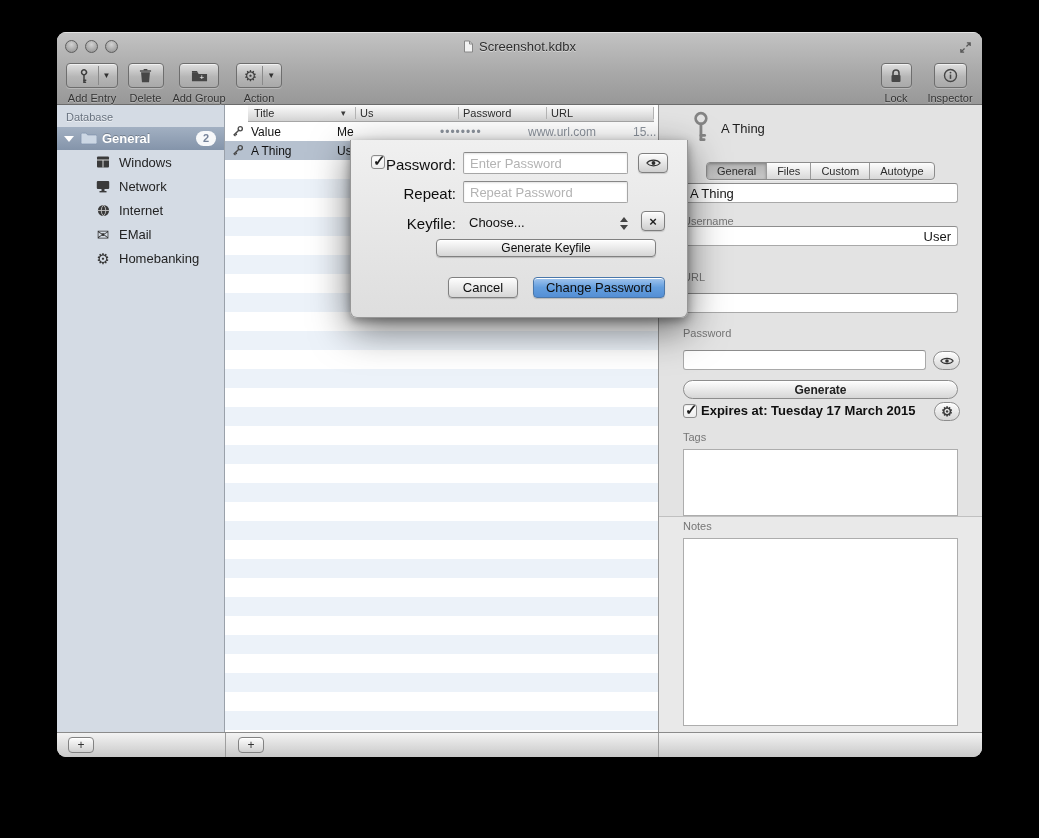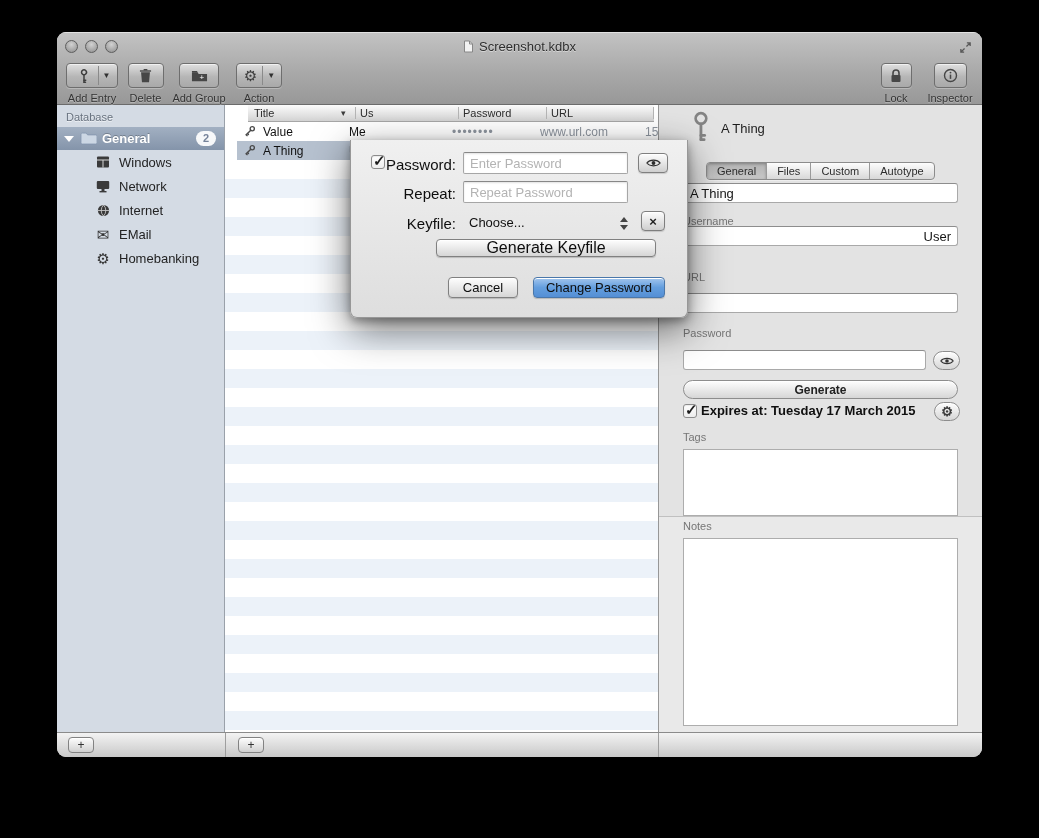--- a/index.html
+++ b/index.html
@@ -69,21 +69,21 @@
             font-size:14px; color:#333; }
 
   
   .entrylist { position:absolute; left:168px; top:0; bottom:0; width:433px; background:#fff; }
   .el-header { position:absolute; top:0; left:0; right:4px; height:17px;
                background:linear-gradient(#fbfbfb,#ddd 75%,#d2d2d2);
                border-bottom:1px solid #a6a6a6;margin-left:23px; }
   .hcell { position:absolute; top:2px; font-size:11px; color:#2d2d2d; white-space:nowrap; }
   .hdiv { position:absolute; top:2px; bottom:2px; width:1px; background:#b5b5b5; }
   .sortarrow { position:absolute; left:93px; top:3px; font-size:9px; color:#3c3c3c; }
-  .el-row { position:absolute; left:12px; right:0; height:19px; font-size:12px; color:#111; }
+  .el-row { position:absolute; left:0; right:0; height:19px; font-size:12px; color:#111; }
   .el-row .cell { position:absolute; top:3px; white-space:nowrap; }
   .el-row .dim { color:#8d949e; }
   .el-row.selected { background:#b6c1cf; }
   .rowkey { position:absolute; left:7px; top:3px; color:#4a4a4a; }
   .el-stripes { position:absolute; top:55px; left:0; right:0; bottom:0;
                 background:repeating-linear-gradient(to bottom,
                   #fff 0, #fff 19px, #ecf2f9 19px, #ecf2f9 38px); }
 
   
   .inspector { position:absolute; left:601px; top:0; bottom:0; right:0;
@@ -450,19 +450,19 @@
     <span class="sh-label" style="top:75px">Keyfile:</span>
     <span style="position:absolute; left:118px; top:75px; font-size:13px; color:#101010">Choose...</span>
     <span class="stepper">
         <i class="up"></i>
         <i class="dn"></i>
       </span>
     <div class="sq-btn" style="left:290px; top:71px; width:24px">
       <span class="xglyph">×</span>
     </div>
 
-    <button class="push-btn" style="left:85px; top:99px; width:220px; height:18px; line-height:16px; font-size:16px">Generate Keyfile</button>
+    <button class="push-btn" style="left:85px; top:99px; width:220px; height:18px; line-height:16px; font-size:12px">Generate Keyfile</button>
 
     <button class="push-btn" style="left:97px; top:137px; width:70px">Cancel</button>
     <button class="push-btn default-btn" style="left:182px; top:137px; width:132px">Change Password</button>
   </div>
 
 </div>
 
 </body></html>

